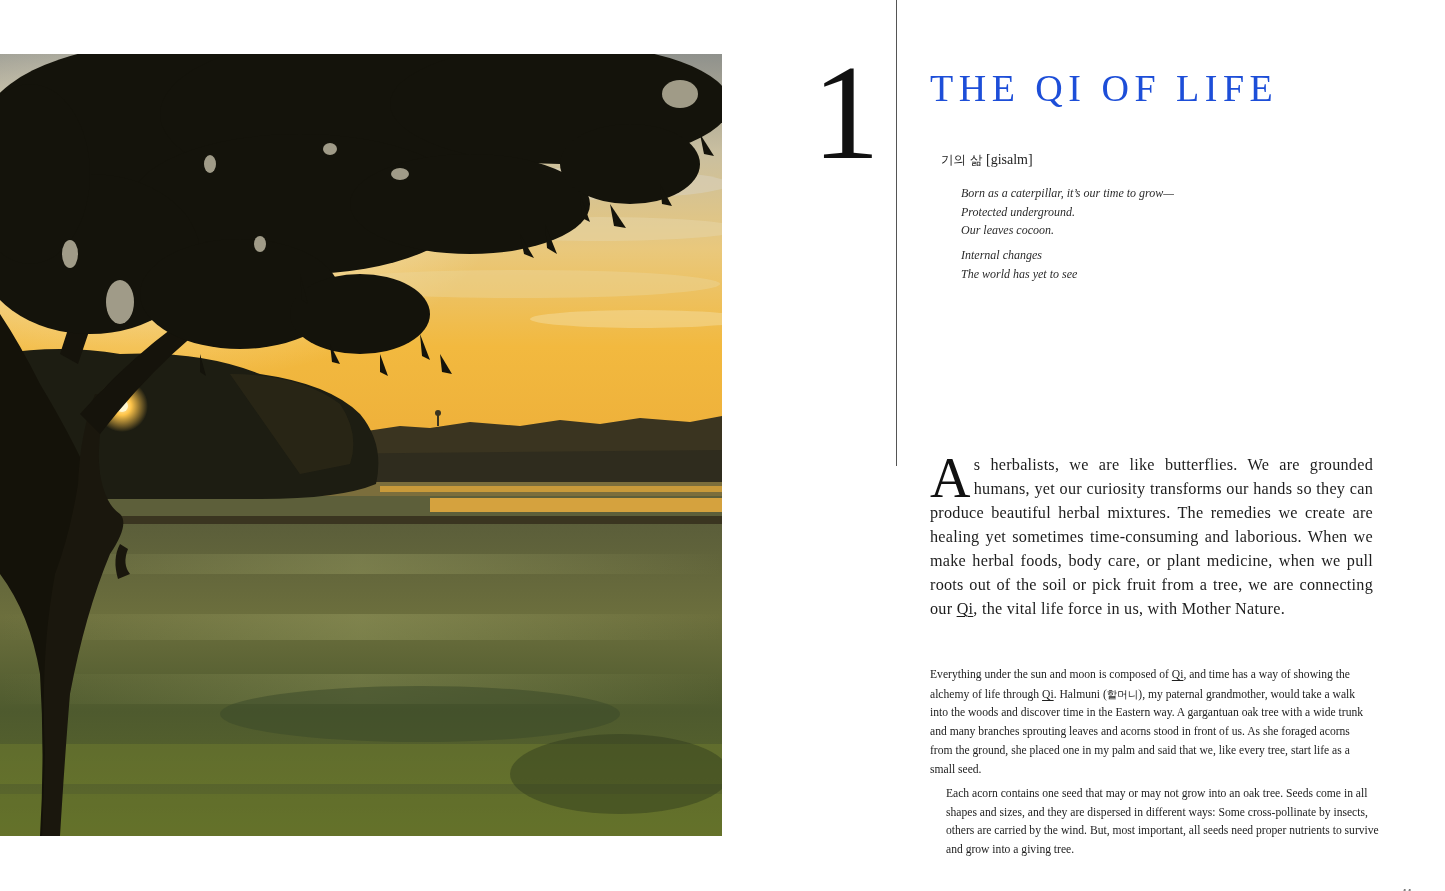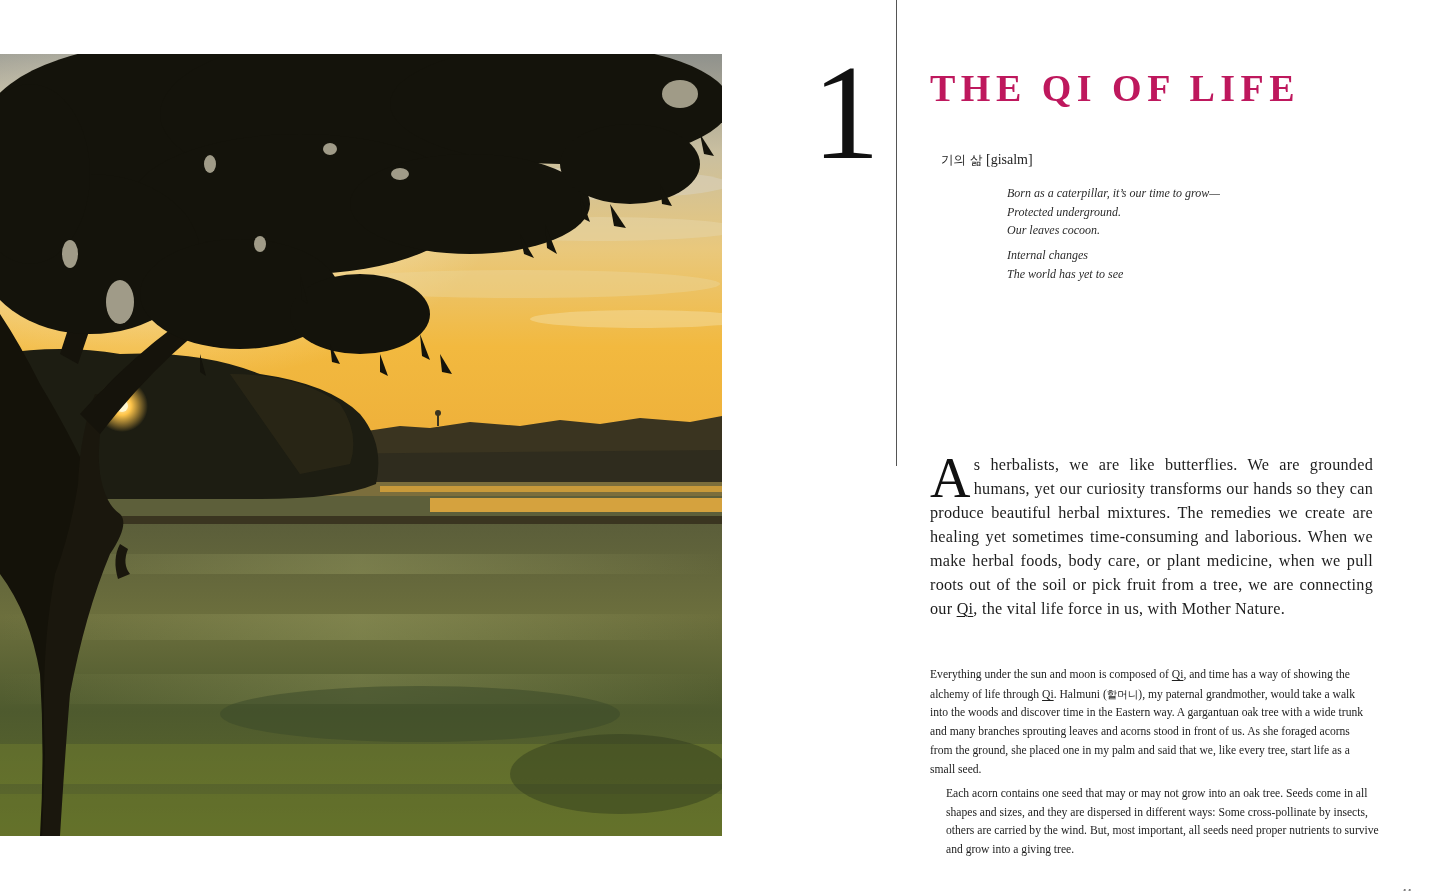--- a/index.html
+++ b/index.html
@@ -50,22 +50,22 @@
     color: #111111;
     text-align: center;
     font-family: "Liberation Serif", serif;
   }
   .chapter-title {
     position: absolute;
     left: 930px;
     top: 66px;
     font-size: 38px;
     letter-spacing: 5.5px;
-    font-weight: 700;
-    color: #be185d;
+    font-weight: 400;
+    color: #1d4ed8;
     white-space: nowrap;
     line-height: 44px;
   }
 
   
   .subtitle {
     position: absolute;
     left: 941px;
     top: 152px;
     font-size: 14px;
@@ -73,21 +73,21 @@
     white-space: nowrap;
   }
   .subtitle .korean {
     font-family: "DejaVu Sans", sans-serif;
     font-size: 12.5px;
   }
 
   
   .poem {
     position: absolute;
-    left: 1007px;
+    left: 961px;
     top: 184px;
     font-style: italic;
     font-size: 12px;
     color: #2b2b2b;
     line-height: 18.7px;
   }
   .stanza { margin-bottom: 6px; }
   .poem-line { display: block; white-space: nowrap; }
   .indent-1 { padding-left: 18px; }
   .indent-2 { padding-left: 65px; }

